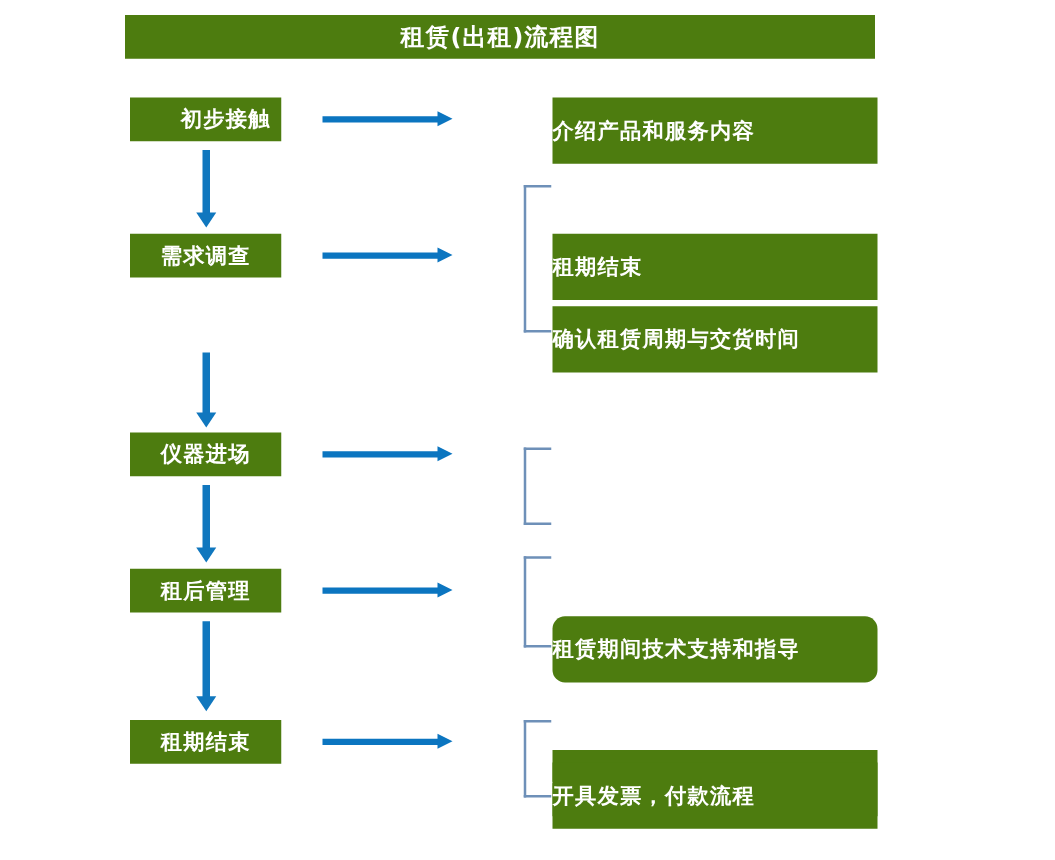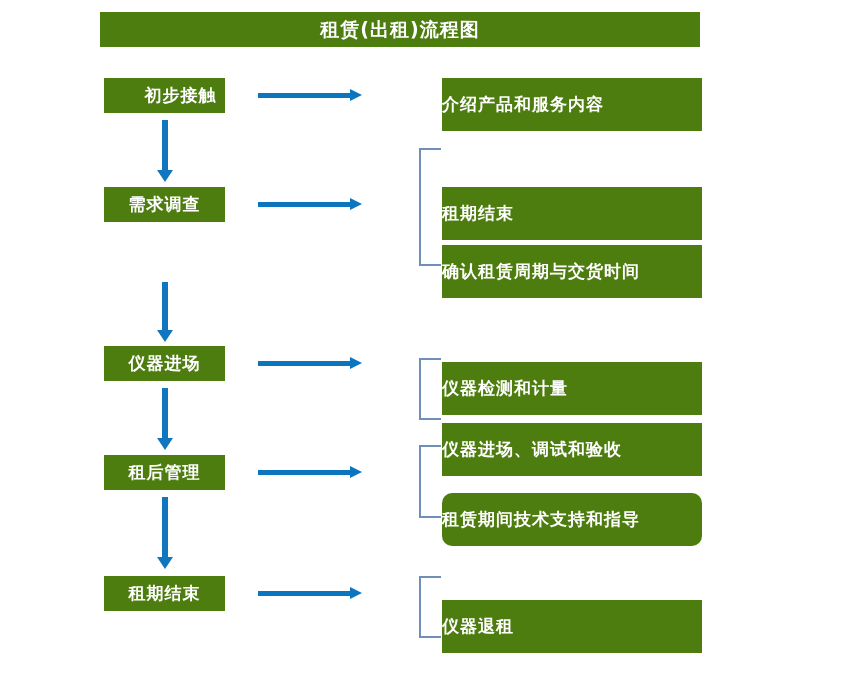--- a/index.html
+++ b/index.html
@@ -150,22 +150,21 @@
   <div class="bracket" style="top:576px;height:62px;"></div>
 
   <div class="box detail-box" style="top:78px;">介绍产品和服务内容</div>
 
 
   <div class="box detail-box" style="top:187px;">租期结束</div>
 
   <div class="box detail-box" style="top:245px;">确认租赁周期与交货时间</div>
 
 
-  <div class="box detail-box" style="top:362px;">仪器检测和计量</div>
 
-  <div class="box detail-box" style="top:423px;">仪器进场、调试和验收</div>
 
   <div class="box detail-box" style="top:493px;border-radius:10px;">租赁期间技术支持和指导</div>
 
   <div class="box detail-box" style="top:561px;margin-top:39px;">仪器退租</div>
 
+  <div class="box detail-box" style="top:610px;">开具发票，付款流程</div>
 
 </div>
 
 </body></html>

